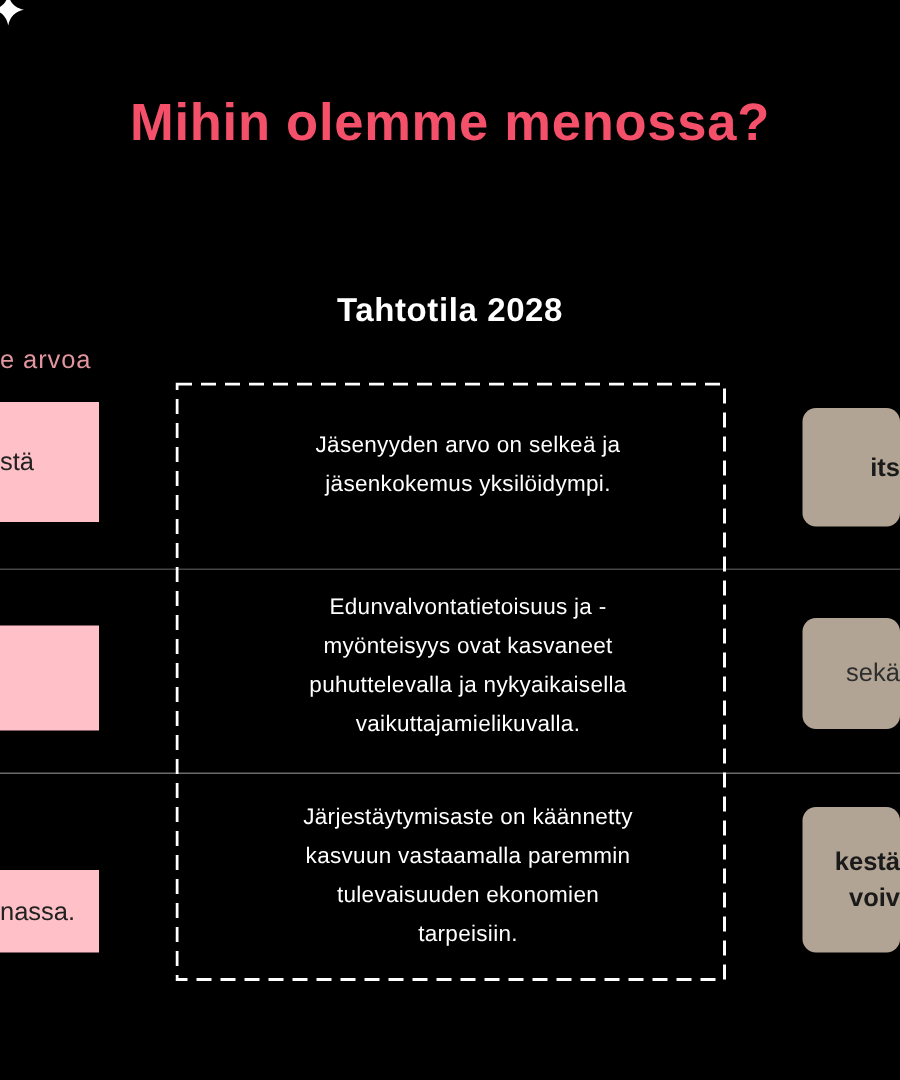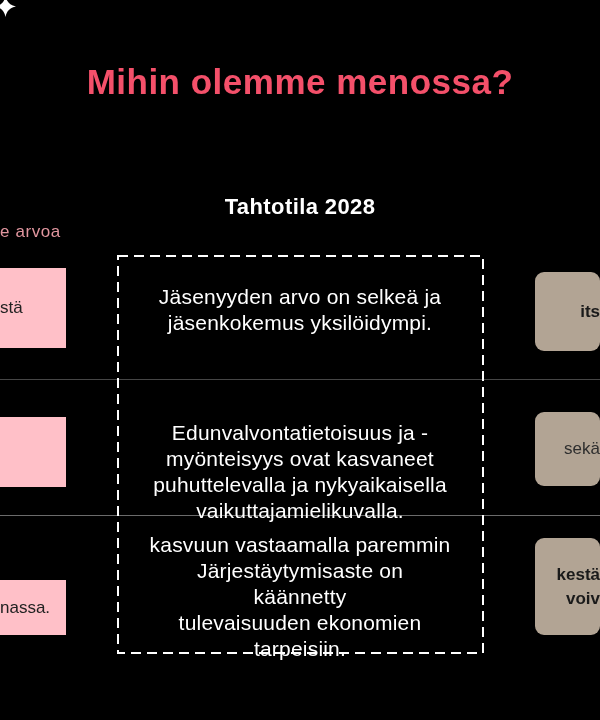--- a/index.html
+++ b/index.html
@@ -10,34 +10,34 @@
   .corner-sparkle{position:absolute;left:-5px;top:-4px;width:21px;height:21px;}
   .title{
     position:absolute;top:62px;left:0;right:0;text-align:center;
     font-size:35px;font-weight:bold;color:#f4506a;letter-spacing:0.5px;
   }
   .section-heading{
     position:absolute;top:194px;left:0;right:0;text-align:center;
     font-size:22px;font-weight:bold;color:#ffffff;letter-spacing:0.4px;
   }
   .edge-label{
-    position:absolute;top:222px;left:0;font-size:17px;color:#e1969f;
+    position:absolute;top:230px;left:0;font-size:17px;color:#e1969f;
     letter-spacing:0.6px;white-space:nowrap;
   }
   .divider{position:absolute;left:0;width:600px;height:1px;z-index:1;}
   .divider-1{top:379px;background:#464646;}
   .divider-2{top:515px;background:#6b6b6b;}
   .vision-box{position:absolute;left:117px;top:255px;width:367px;height:399px;z-index:2;}
   .vision-box svg{position:absolute;left:0;top:0;}
   .goal{
-    position:absolute;left:148px;width:304px;text-align:center;color:#ffffff;
-    font-size:21px;line-height:26px;letter-spacing:0.2px;z-index:3;
+    position:absolute;left:160px;width:304px;text-align:center;color:#ffffff;
+    font-size:15px;line-height:26px;letter-spacing:0.2px;z-index:3;
   }
   .goal-1{top:284px;}
-  .goal-2{top:392px;margin-top:28px;}
+  .goal-2{top:392px;}
   .goal-3{top:532px;}
   .side-box{position:absolute;display:flex;align-items:center;z-index:2;font-size:17px;}
   .pink{background:#ffc0c8;color:#222222;}
   .tan{background:#b2a494;color:#1a1a1a;}
   .left-box{left:0;width:66px;justify-content:flex-start;overflow:hidden;}
   .right-box{left:535px;width:65px;justify-content:flex-end;text-align:right;overflow:hidden;border-radius:9px;}
   .left-box-1{top:268px;height:80px;}
   .left-box-2{top:417px;height:70px;align-items:flex-start;}
   .left-box-3{top:540px;height:55px;margin-top:40px;}
   .right-box-1{top:272px;height:79px;font-weight:bold;}
@@ -76,22 +76,22 @@
   </div>
 
   <div class="goal goal-2">
     <div>Edunvalvontatietoisuus ja -</div>
     <div>myönteisyys ovat kasvaneet</div>
     <div>puhuttelevalla ja nykyaikaisella</div>
     <div>vaikuttajamielikuvalla.</div>
   </div>
 
   <div class="goal goal-3">
+    <div>Järjestäytymisaste on käännetty</div>
     <div>kasvuun vastaamalla paremmin</div>
-    <div>Järjestäytymisaste on käännetty</div>
     <div>tulevaisuuden ekonomien</div>
     <div>tarpeisiin.</div>
   </div>
 
   <div class="side-box pink left-box left-box-1">
     <span>stä</span>
   </div>
   <div class="side-box pink left-box left-box-2">
     
   </div>

